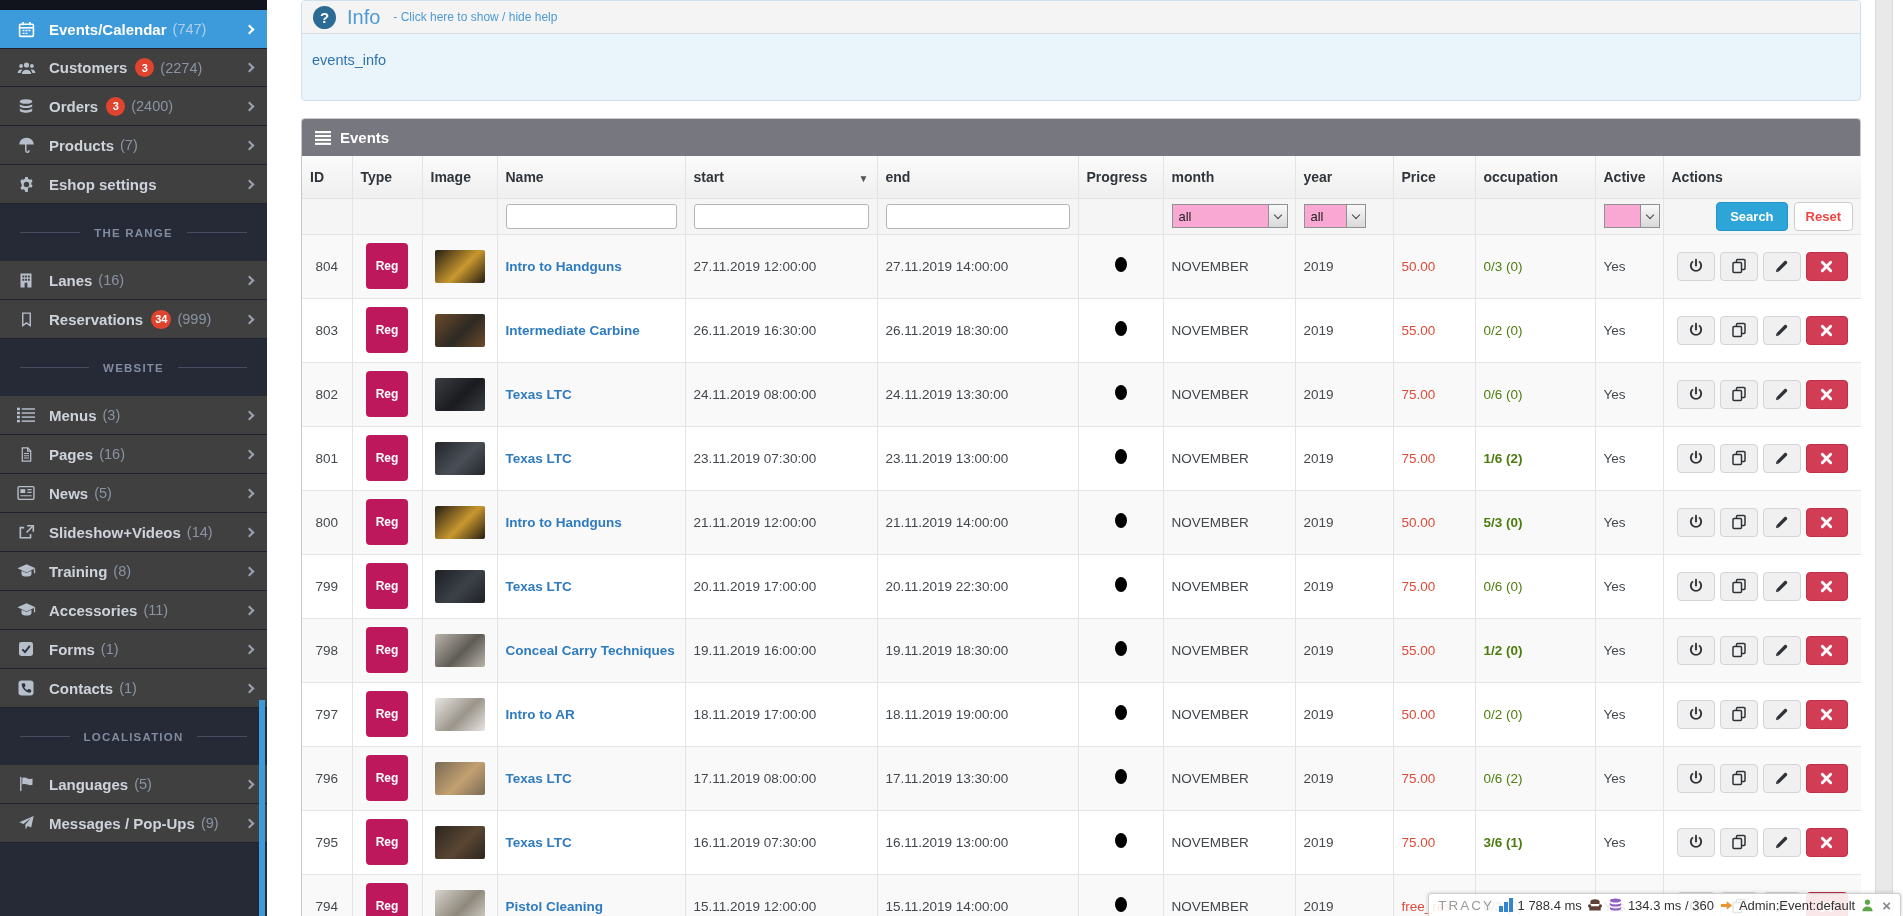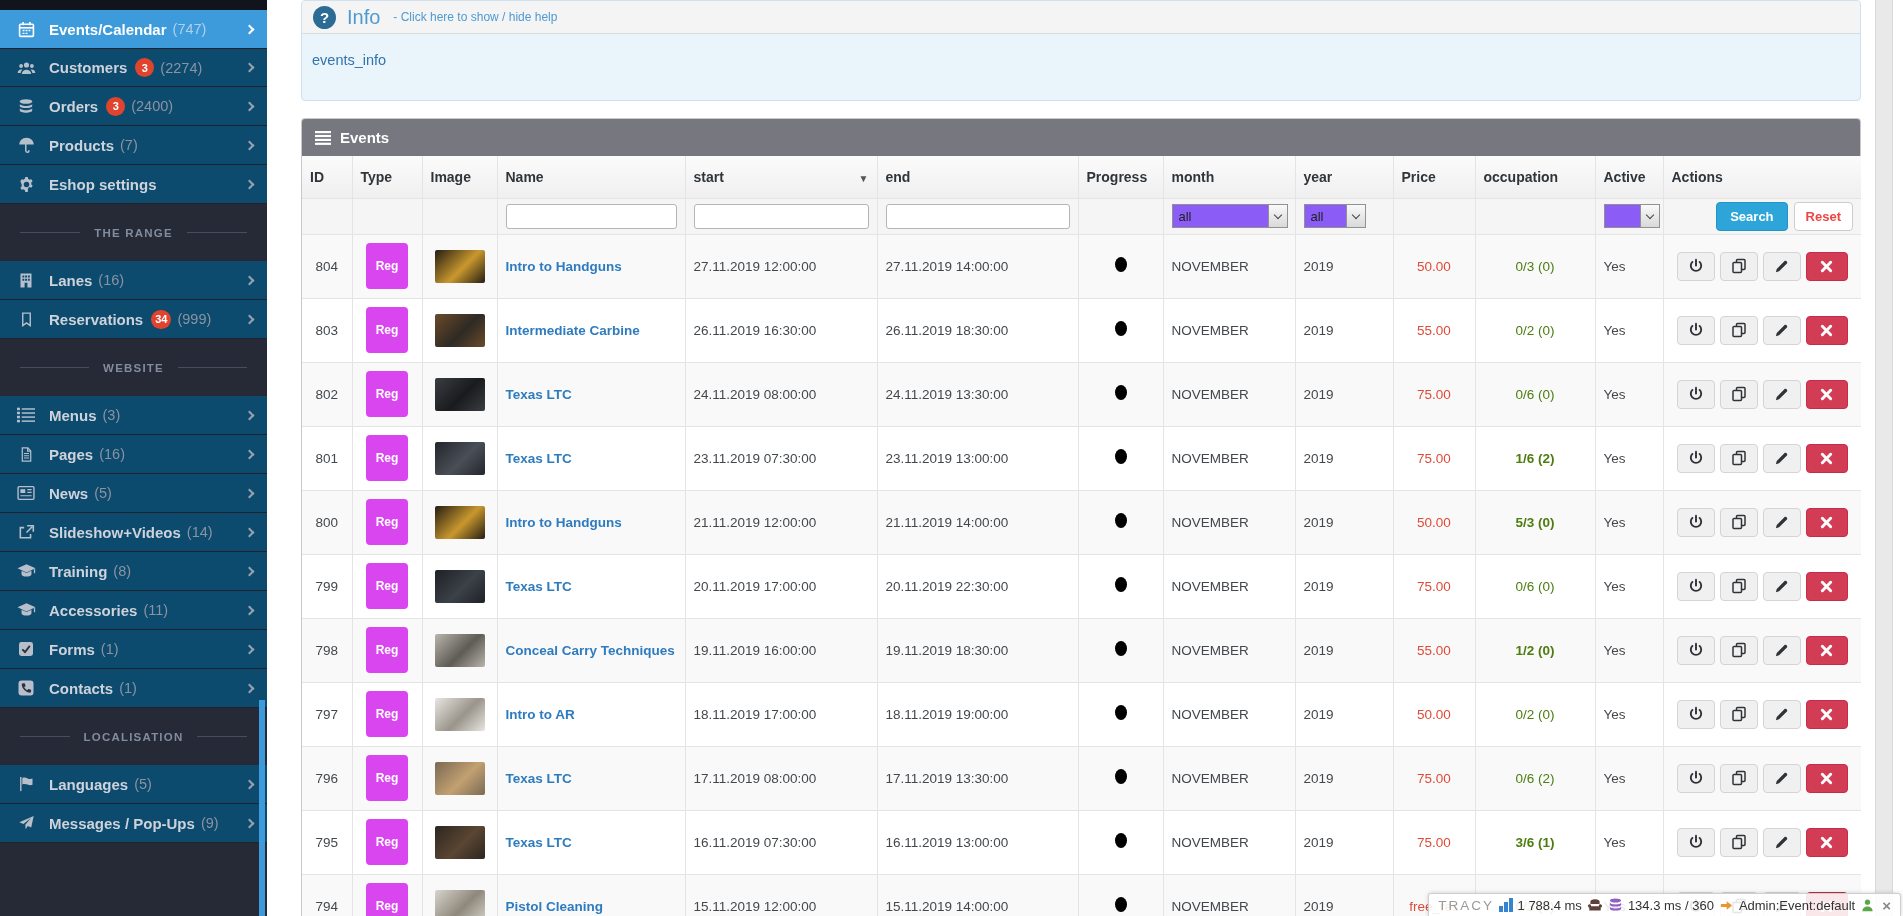--- a/index.html
+++ b/index.html
@@ -22,21 +22,21 @@
   .sb-icon { width:20px; height:17px; margin-right:13px; display:inline-flex; align-items:center; justify-content:center; color:#b7bfcb; flex:0 0 20px; }
   .sb-active .sb-icon { color:#fff; }
   .sb-section {
     height:57px; display:flex; align-items:center; color:#828c9e;
     font-size:11.5px; font-weight:700; letter-spacing:1.2px; padding:0 20px;
   }
   .sb-section.first { height:64px; }
   .sb-section .line { flex:1; height:1px; background:#454d60; }
   .sb-section .sec-label { padding:0 14px; white-space:nowrap; }
   .sb-item {
-    height:39px; background:#0c4a6e; border-bottom:1px solid #1f2330;
+    height:39px; background:#404040; border-bottom:1px solid #1f2330;
     display:flex; align-items:center; padding:0 14px 0 16px;
     color:#ced3db; font-size:15px; font-weight:600; cursor:pointer;
   }
   .sb-item:first-of-type { border-top:1px solid #1f2330; }
   .sb-count { color:#8b93a2; font-weight:400; margin-left:6px; font-size:14.5px; }
   .sb-badge {
     background:#e0442e; color:#fff; border-radius:10px; min-width:19px; height:19px;
     font-size:11px; font-weight:700; display:inline-flex; align-items:center; justify-content:center;
     margin-left:8px; padding:0 4px;
   }
@@ -75,42 +75,42 @@
   th, td { border-right:1px solid #e4e4e4; border-bottom:1px solid #e4e4e4; padding:0 8px; overflow:hidden; white-space:nowrap; }
   th:last-child, td:last-child { border-right:none; }
   thead tr.hdr th {
     height:42px; background:linear-gradient(#fbfbfb,#efefef);
     font-size:14px; font-weight:700; color:#2f353a; text-align:left;
   }
   th.sortable { color:#2e7bbf; cursor:pointer; }
   .sort-arrow { float:right; font-size:10px; color:#555; margin-top:4px; }
   thead tr.filter td { height:36px; background:#f5f5f5; }
   .c-center { text-align:center; }
-  .c-right { text-align:center; }
+  .c-right { text-align:left; }
 
   tbody tr { height:64px; }
   tbody tr:nth-child(odd) { background:#f9f9f9; }
 
   .filter-input { width:100%; height:25px; border:1px solid #b5b5b5; border-radius:3px; padding:0 6px; font-size:13px; background:#fff; }
   .fake-select {
-    display:inline-flex; height:24px; border:1px solid #919191; background:#8b5cf6;
+    display:inline-flex; height:24px; border:1px solid #919191; background:#f9a8d4;
     align-items:center; position:relative; padding:0 24px 0 6px; font-size:13px; color:#222; cursor:pointer;
   }
   .sel-btn {
     position:absolute; right:0; top:0; width:19px; height:100%;
     background:linear-gradient(#f9f9f9,#d9d9d9); border-left:1px solid #919191;
     display:flex; align-items:center; justify-content:center;
   }
   .sel-chev { width:6px; height:6px; border-right:1.6px solid #444; border-bottom:1.6px solid #444; transform:rotate(45deg); margin-top:-3px; }
 
   .btn-search { background:#2da5d9; border:1px solid #2394c6; color:#fff; font-weight:700; font-size:13px; padding:6px 13px; border-radius:4px; cursor:pointer; }
   .btn-reset { background:#fff; border:1px solid #ccc; color:#ef4444; font-weight:700; font-size:13px; padding:6px 11px; border-radius:4px; cursor:pointer; }
   .filter-actions { display:flex; gap:6px; justify-content:flex-end; align-items:center; }
 
-  .type-badge { background:#d946ef; color:#fff; font-weight:700; font-size:12px; border-radius:4px; padding:16px 10px; display:inline-block; }
+  .type-badge { background:#be185d; color:#fff; font-weight:700; font-size:12px; border-radius:4px; padding:16px 10px; display:inline-block; }
   .thumb { width:50px; height:33px; border-radius:2px; margin:0 auto; }
   .name-link { color:#2e7bbf; font-weight:700; text-decoration:none; cursor:pointer; }
   .dot { width:12px; height:15px; background:#000; border-radius:50%; display:inline-block; }
   .price { color:#dd4b39; }
   .occ-link { color:#4d7c0f; text-decoration:none; cursor:pointer; }
   .occ-bold { font-weight:700; }
 
   .actions { display:flex; gap:5px; justify-content:center; align-items:center; }
   .act-btn {
     width:38px; height:29px; background:#f0f0f0; border:1px solid #d4d4d4; border-radius:4px;

